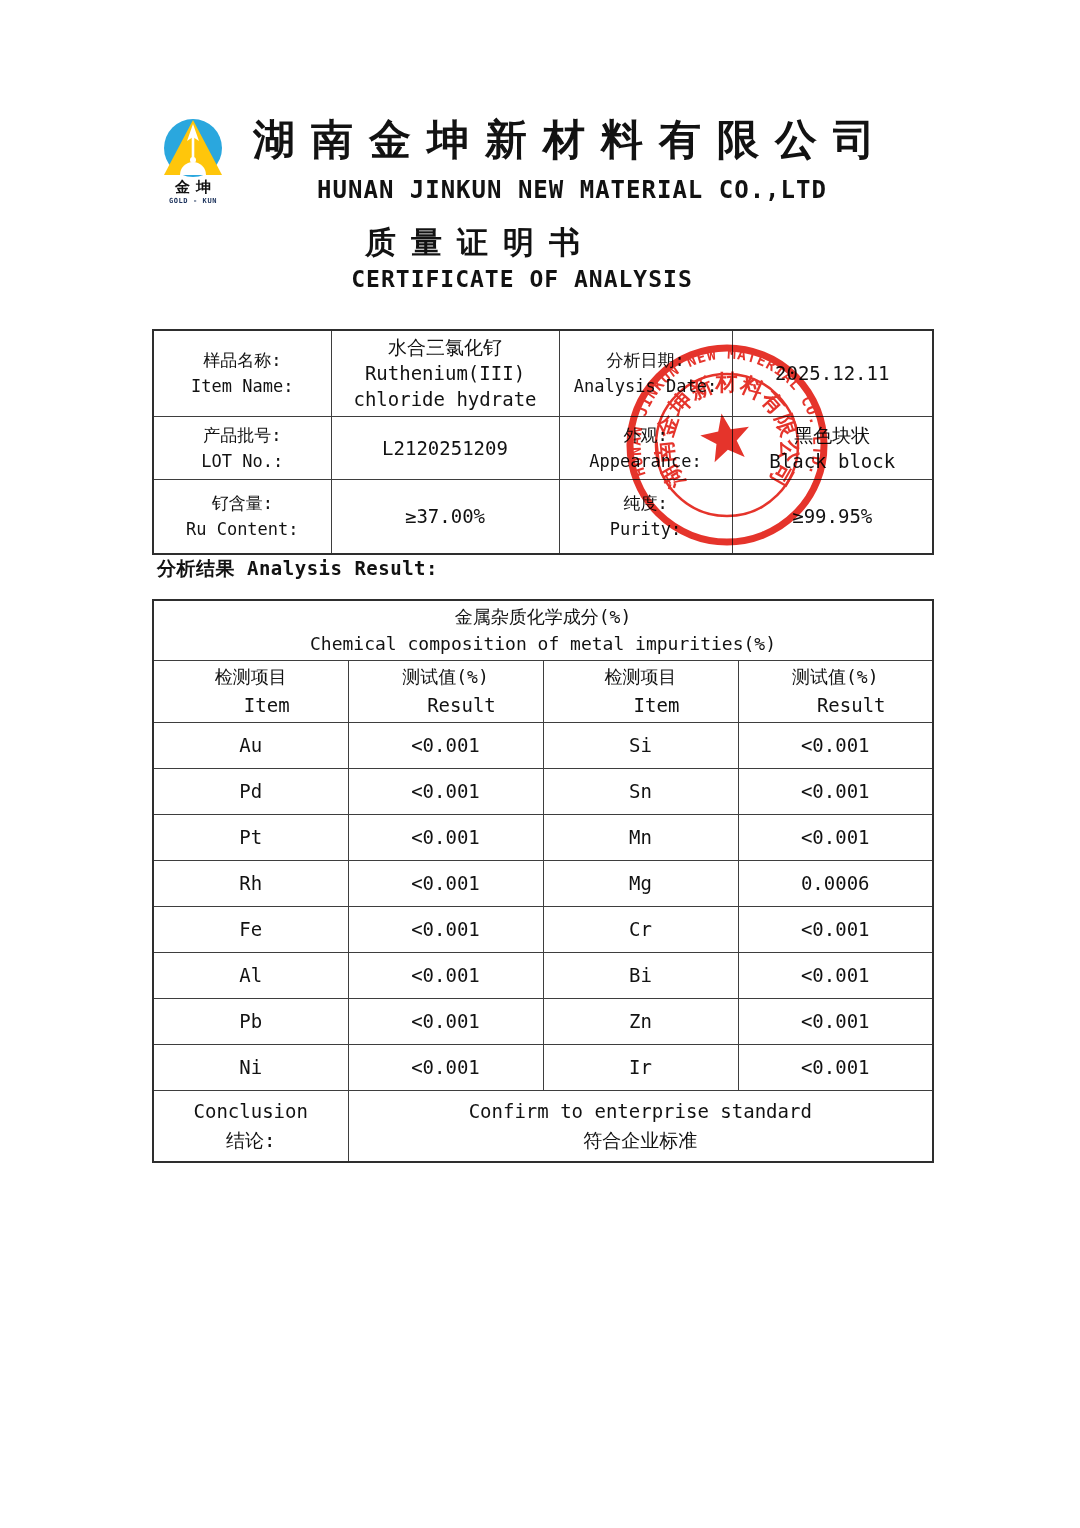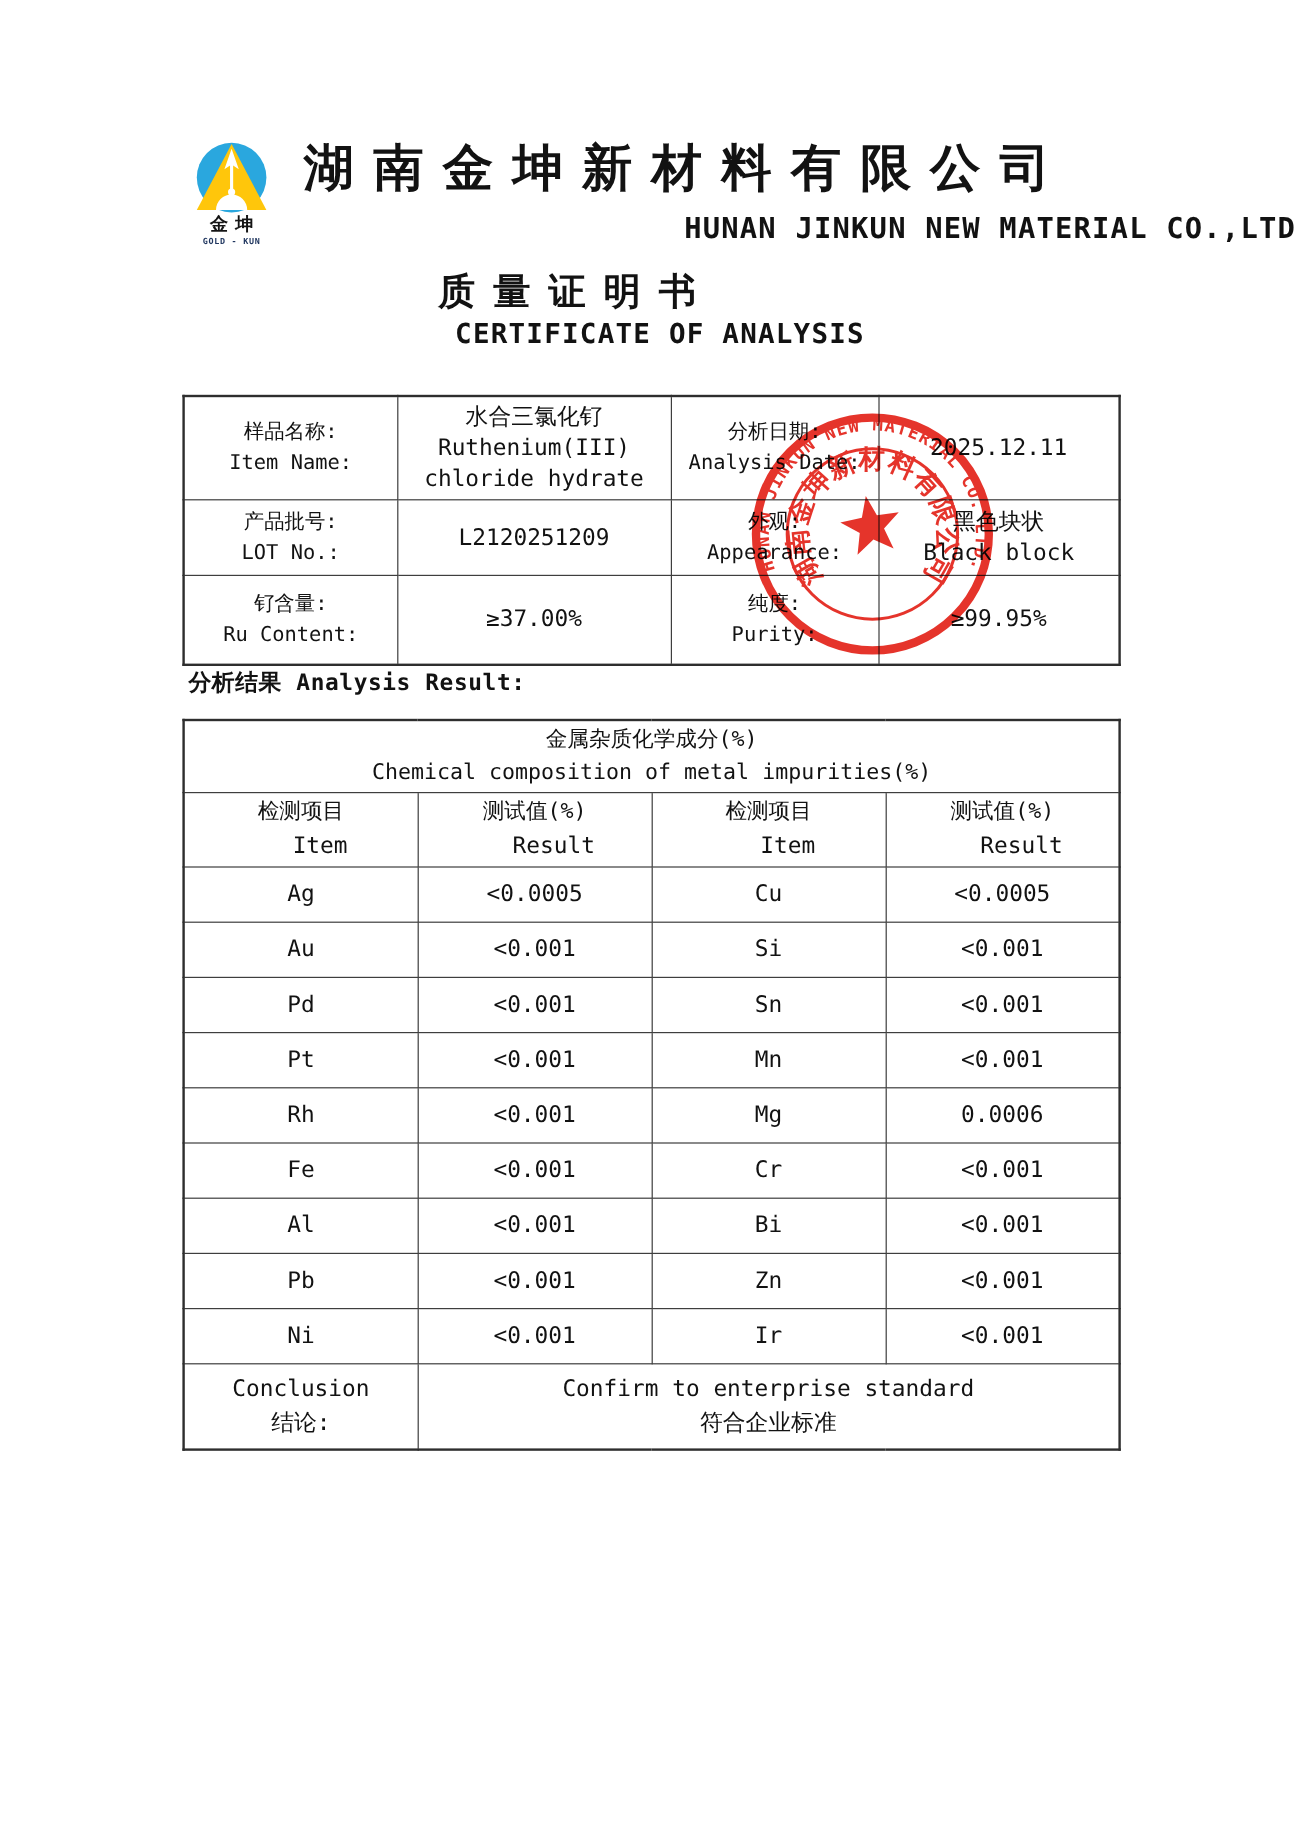--- a/index.html
+++ b/index.html
@@ -13,30 +13,30 @@
   }
   
   .logo-svg{position:absolute;left:160px;top:118px;width:66px;height:88px;}
   .company-cn{
     position:absolute;left:64px;top:112px;width:1016px;
     text-align:center;font-size:42px;font-weight:600;letter-spacing:16px;
     font-family:"DejaVu Serif","Liberation Serif",serif;white-space:nowrap;
   }
   .company-en{
     position:absolute;left:64px;top:176px;width:1016px;
-    text-align:right;font-size:24px;font-weight:bold;letter-spacing:1px;white-space:nowrap;
+    text-align:center;font-size:24px;font-weight:bold;letter-spacing:1px;white-space:nowrap;
   }
   .title-cn{
     position:absolute;left:0;top:222px;width:960px;
     text-align:center;font-size:31px;font-weight:600;letter-spacing:15px;
     font-family:"DejaVu Serif","Liberation Serif",serif;white-space:nowrap;
   }
   .title-en{
     position:absolute;left:0;top:266px;width:1044px;
-    text-align:center;font-size:23px;font-weight:bold;letter-spacing:1px;white-space:nowrap;margin-left:28px;
+    text-align:center;font-size:23px;font-weight:bold;letter-spacing:1px;white-space:nowrap;
   }
   
   table.doc{border-collapse:collapse;table-layout:fixed;width:780px;background:#fff;border-radius:22px;}
   table.doc td,table.doc th{
     border:1.5px solid #3e3e3e;text-align:center;vertical-align:middle;
     padding:0;font-weight:normal;
   }
   table.doc{border:2px solid #2e2e2e;}
   .info-table{position:absolute;left:152px;top:329px;}
   .info-table tr.r1{height:86px;}
@@ -183,26 +183,20 @@
           <div class="h-cn">检测项目</div>
           <div class="h-en">Item</div>
         </th>
         <th>
           <div class="h-cn">测试值(%)</div>
           <div class="h-en">Result</div>
         </th>
       </tr>
     </thead>
     <tbody class="rows">
-        <tr>
-          <td>Ag</td>
-          <td>&lt;0.0005</td>
-          <td>Cu</td>
-          <td>&lt;0.0005</td>
-        </tr>
         <tr>
           <td>Au</td>
           <td>&lt;0.001</td>
           <td>Si</td>
           <td>&lt;0.001</td>
         </tr>
         <tr>
           <td>Pd</td>
           <td>&lt;0.001</td>
           <td>Sn</td>

